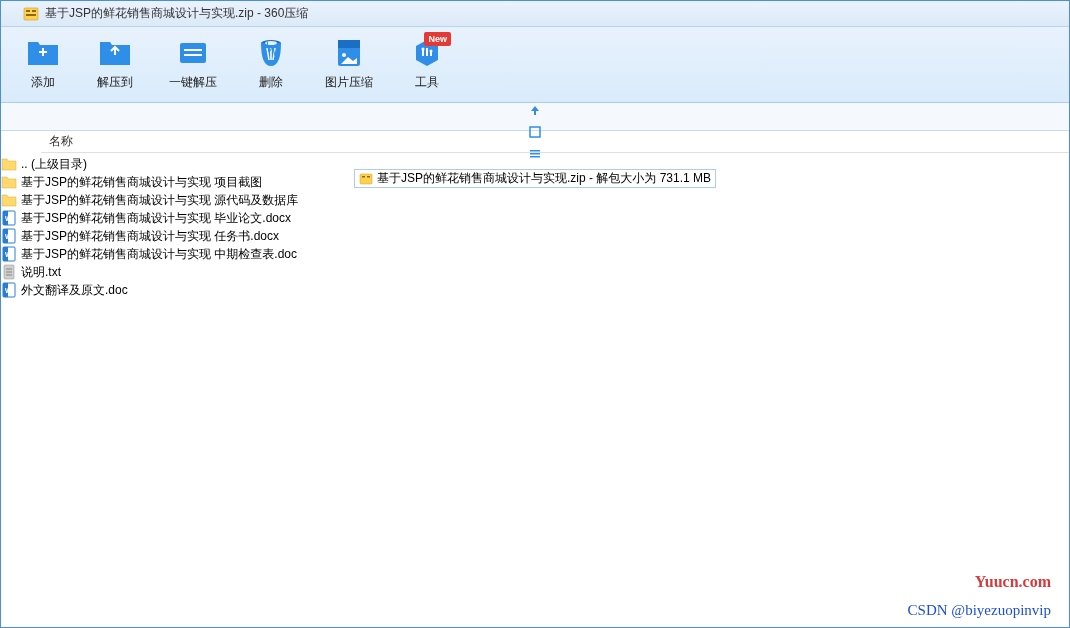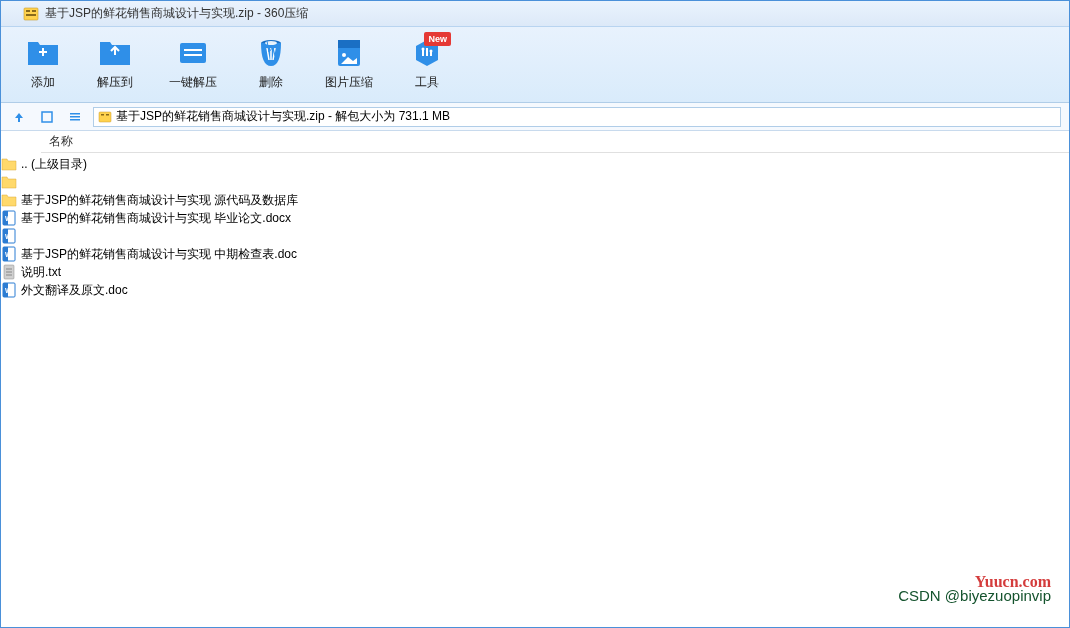--- a/index.html
+++ b/index.html
@@ -8,35 +8,35 @@
 .title-bar { height: 26px; background: linear-gradient(#eaf3fd, #dce9f8); border-bottom: 1px solid #b8d4f0; display: flex; align-items: center; padding: 0 22px; font-size: 12px; color: #333; }
 .title-bar .app-icon { width: 16px; height: 16px; margin-right: 6px; display: flex; }
 .title-bar .app-icon svg { width: 16px; height: 16px; }
 
 .toolbar { height: 76px; background: linear-gradient(#e8f2fd, #d9ebfb); border-bottom: 1px solid #b0cde8; display: flex; align-items: center; padding: 0 24px; gap: 36px; }
 .tool-btn { display: flex; flex-direction: column; align-items: center; gap: 6px; cursor: pointer; position: relative; }
 .tool-btn .icon-box { width: 36px; height: 30px; display: flex; align-items: center; justify-content: center; }
 .tool-btn .label { font-size: 12px; color: #222; }
 .new-badge { position: absolute; top: -6px; right: -6px; background: #e53935; color: #fff; font-size: 9px; padding: 2px 4px; border-radius: 2px; font-weight: bold; }
 
-.nav-bar { height: 28px; background: #f5f9fe; border-bottom: 1px solid #c8daed; display: flex; align-items: center; padding: 0 8px; gap: 8px; font-size: 12px; }
+.nav-bar { height: 28px; background: #f5f9fe; border-bottom: 1px solid #c8daed; display: flex; align-items: center; padding: 0 8px; gap: 8px; font-size: 12px; flex-direction: column; }
 .nav-btn { width: 20px; height: 20px; display: flex; align-items: center; justify-content: center; cursor: pointer; }
 .nav-btn svg { width: 14px; height: 14px; }
 .path-box { flex: 1; height: 20px; border: 1px solid #b0cde8; background: #fff; display: flex; align-items: center; padding: 0 4px; gap: 4px; }
 .path-box .zip-icon { width: 14px; height: 14px; }
 
 .column-header { height: 22px; background: #fff; border-bottom: 1px solid #e0e0e0; display: flex; align-items: center; padding: 0 8px; font-size: 12px; color: #333; margin-left: 40px; }
 
 .file-list { padding: 2px 0; font-size: 12px; }
 .file-row { display: flex; align-items: center; height: 18px; padding: 0 0; gap: 4px; cursor: pointer; }
 .file-icon { width: 16px; height: 16px; display: flex; align-items: center; justify-content: center; flex-shrink: 0; }
 .file-name { color: #000; }
 
 .watermark1 { position: absolute; right: 18px; bottom: 36px; color: #d43c3c; font-family: "Times New Roman", serif; font-size: 16px; font-weight: bold; }
-.watermark2 { position: absolute; right: 18px; bottom: 23px; color: #14532d; font-size: 15px; }
+.watermark2 { position: absolute; right: 18px; bottom: 8px; color: #1d4ed8; font-size: 15px; font-family: Liberation Serif, serif; }
 
 
 .folder-svg { fill: #ffd96b; stroke: #d9a93a; stroke-width: 0.5; }
 .docx-blue { fill: #2b7cd3; }
 .ppt-orange { fill: #e8672b; }
 .txt-gray { fill: #d0d0d0; stroke: #888; stroke-width: 0.5; }
 </style>
 </head>
 <body>
 
@@ -161,20 +161,21 @@
         </svg>
       </span>
       <span class="file-name">.. (上级目录)</span>
     </div>
     <div class="file-row">
       <span class="file-icon">
         <svg width="16" height="16" viewBox="0 0 16 16">
           <path class="folder-svg" d="M1 4 L1 14 L15 14 L15 5 L7 5 L6 3 L1 3 Z"></path>
         </svg>
       </span>
+      <span class="file-name">基于JSP的鲜花销售商城设计与实现 项目截图</span>
     </div>
     <div class="file-row">
       <span class="file-icon">
         <svg width="16" height="16" viewBox="0 0 16 16">
           <path class="folder-svg" d="M1 4 L1 14 L15 14 L15 5 L7 5 L6 3 L1 3 Z"></path>
         </svg>
       </span>
       <span class="file-name">基于JSP的鲜花销售商城设计与实现 源代码及数据库</span>
     </div>
     <div class="file-row">
@@ -188,20 +189,21 @@
       <span class="file-name">基于JSP的鲜花销售商城设计与实现 毕业论文.docx</span>
     </div>
     <div class="file-row">
       <span class="file-icon">
         <svg width="16" height="16" viewBox="0 0 16 16">
           <rect x="2" y="1" width="12" height="14" rx="1" fill="#fff" stroke="#2b7cd3" stroke-width="1"></rect>
           <rect x="2" y="1" width="5" height="14" class="docx-blue"></rect>
           <text x="4" y="11" font-size="7" fill="#fff" font-weight="bold">W</text>
         </svg>
       </span>
+      <span class="file-name">基于JSP的鲜花销售商城设计与实现 任务书.docx</span>
     </div>
     <div class="file-row">
       <span class="file-icon">
         <svg width="16" height="16" viewBox="0 0 16 16">
           <rect x="2" y="1" width="12" height="14" rx="1" fill="#fff" stroke="#2b7cd3" stroke-width="1"></rect>
           <rect x="2" y="1" width="5" height="14" class="docx-blue"></rect>
           <text x="4" y="11" font-size="7" fill="#fff" font-weight="bold">W</text>
         </svg>
       </span>
       <span class="file-name">基于JSP的鲜花销售商城设计与实现 中期检查表.doc</span>

